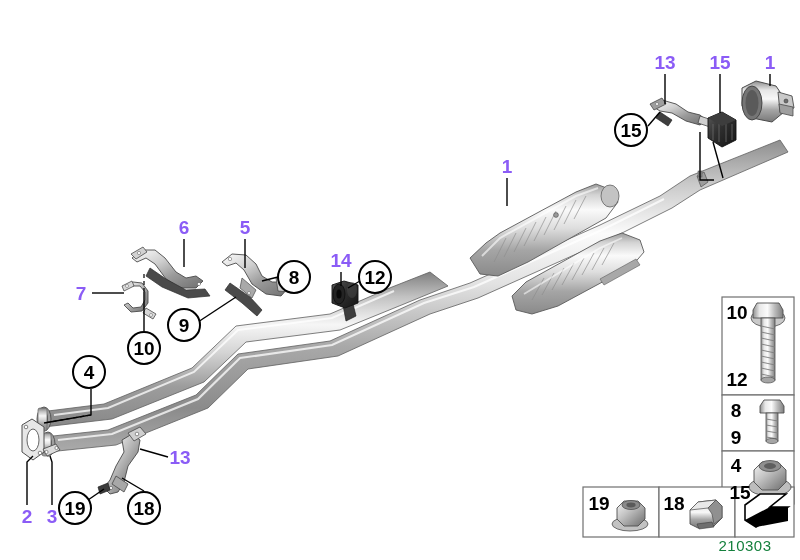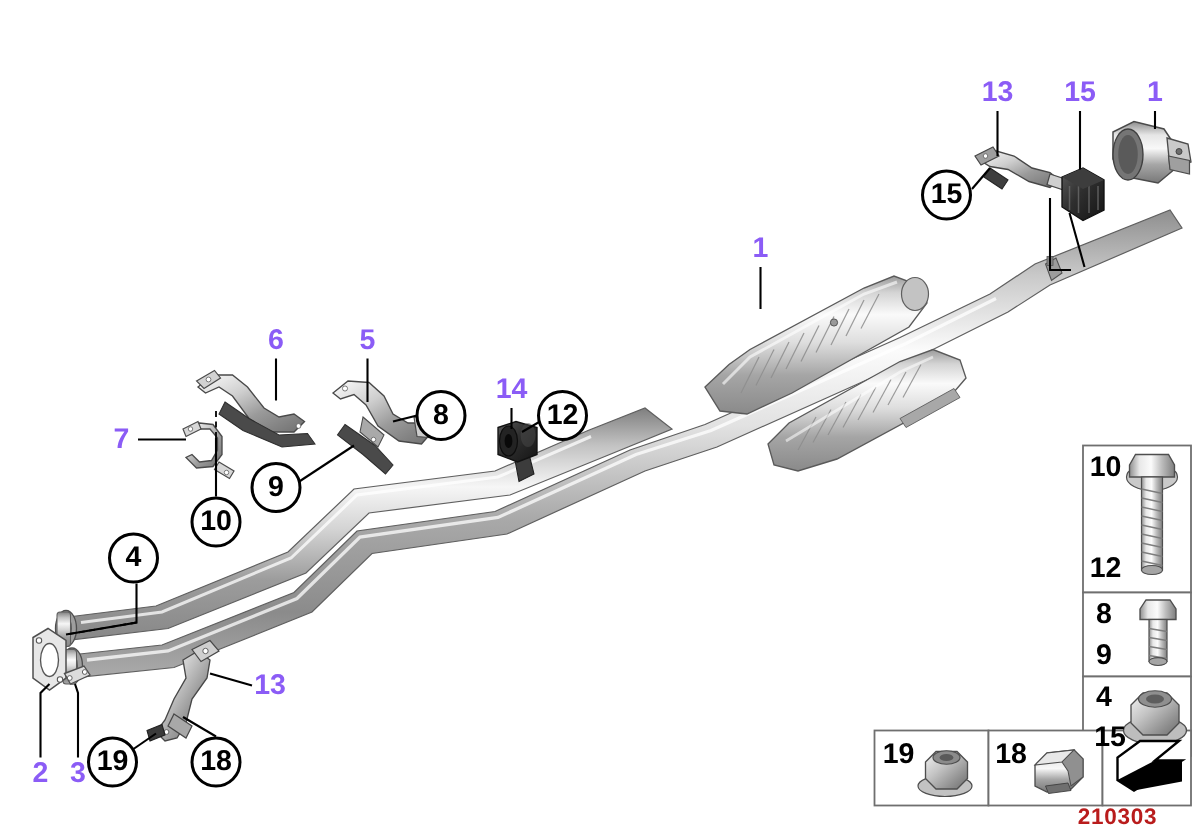--- a/index.html
+++ b/index.html
@@ -57,23 +57,22 @@
     color: #000000;
     line-height: 1;
     transform: translate(-50%, -50%);
   }
   #diagram-id {
     position: absolute;
     left: 745px; top: 545px;
     transform: translate(-50%, -50%);
     font-family: "Liberation Sans", sans-serif;
     font-size: 15px;
-    color: #b91c1c;
+    color: #15803d;
     letter-spacing: 0.5px;
-    font-weight: bold;
   }
 </style>
 </head>
 <body>
 
 <div id="page">
 
   <svg id="artwork" viewBox="0 0 800 560">
     <defs>
       <linearGradient id="pipeG" x1="0" y1="0" x2="0" y2="1">

